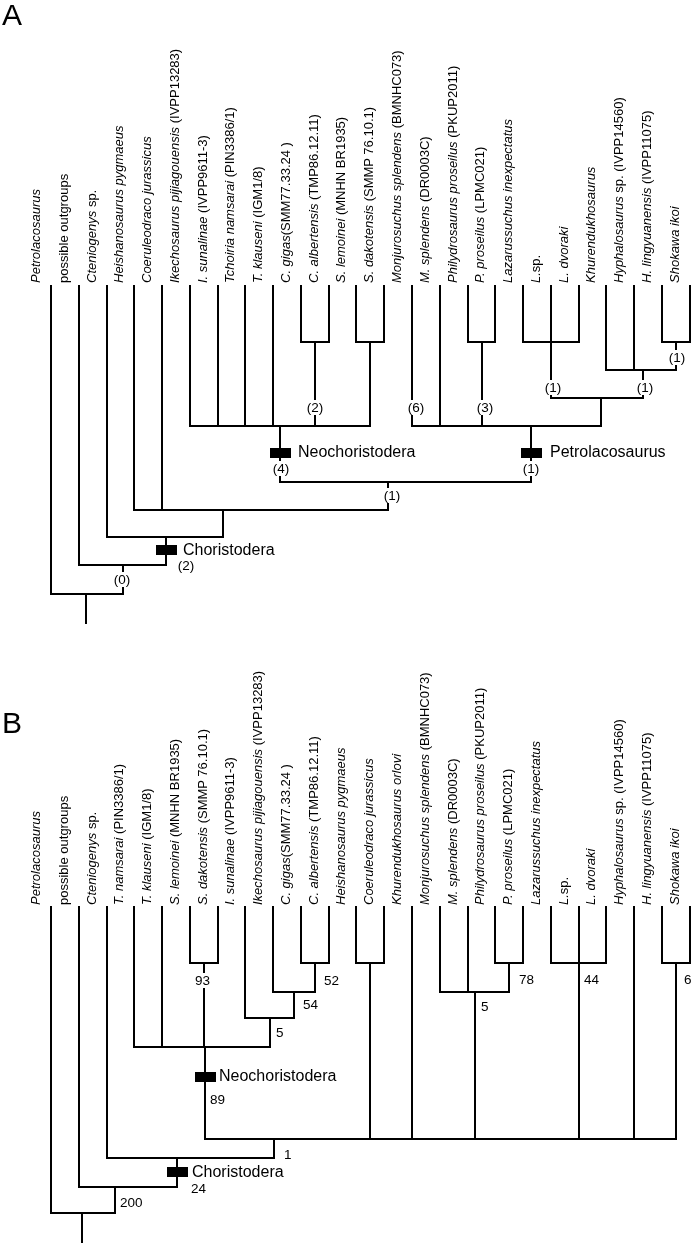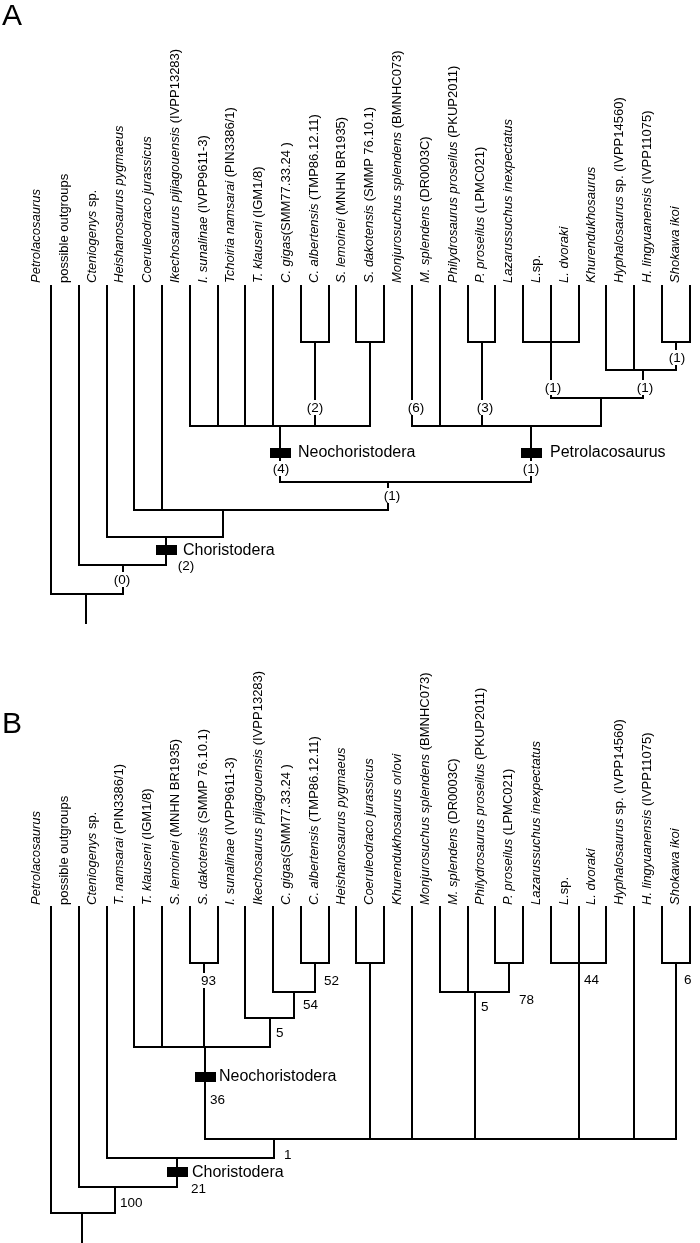--- a/index.html
+++ b/index.html
@@ -192,26 +192,26 @@
       <div class="seg" style="left: 105.5px; top: 1157px; width: 169.5px; height: 2px;"></div>
       <div class="seg" style="left: 176px; top: 1157px; width: 2px; height: 31px;"></div>
       <div class="seg" style="left: 77.8px; top: 1186px; width: 100.2px; height: 2px;"></div>
       <div class="seg" style="left: 114px; top: 1186px; width: 2px; height: 28px;"></div>
       <div class="seg" style="left: 50px; top: 1212px; width: 66px; height: 2px;"></div>
       <div class="seg" style="left: 81px; top: 1212px; width: 2px; height: 32px;"></div>
       <div class="bar" style="left: 194.5px; top: 1072px;"></div>
       <div class="bar" style="left: 166.5px; top: 1167px;"></div>
       <div class="clade" style="left: 219px; top: 1067px;">Neochoristodera</div>
       <div class="clade" style="left: 192px; top: 1163px;">Choristodera</div>
-      <div class="support" style="left: 200px; top: 973px;">93</div>
+      <div class="support" style="left: 194px; top: 973px;">93</div>
       <div class="support" style="left: 323px; top: 973px;">52</div>
       <div class="support" style="left: 302px; top: 997px;">54</div>
       <div class="support" style="left: 275px; top: 1025px;">5</div>
-      <div class="support" style="left: 518px; top: 972px; margin-top: 20px;">78</div>
+      <div class="support" style="left: 518px; top: 972px;">78</div>
       <div class="support" style="left: 480px; top: 999px;">5</div>
       <div class="support" style="left: 583px; top: 972px;">44</div>
       <div class="support" style="left: 683px; top: 972px;">6</div>
-      <div class="support" style="left: 209px; top: 1092px;">36</div>
+      <div class="support" style="left: 209px; top: 1092px;">89</div>
       <div class="support" style="left: 283px; top: 1147px;">1</div>
-      <div class="support" style="left: 190px; top: 1181px;">21</div>
-      <div class="support" style="left: 119px; top: 1195px;">100</div>
+      <div class="support" style="left: 190px; top: 1181px;">24</div>
+      <div class="support" style="left: 119px; top: 1195px;">200</div>
     </div>
 </div>
 
 </body></html>

